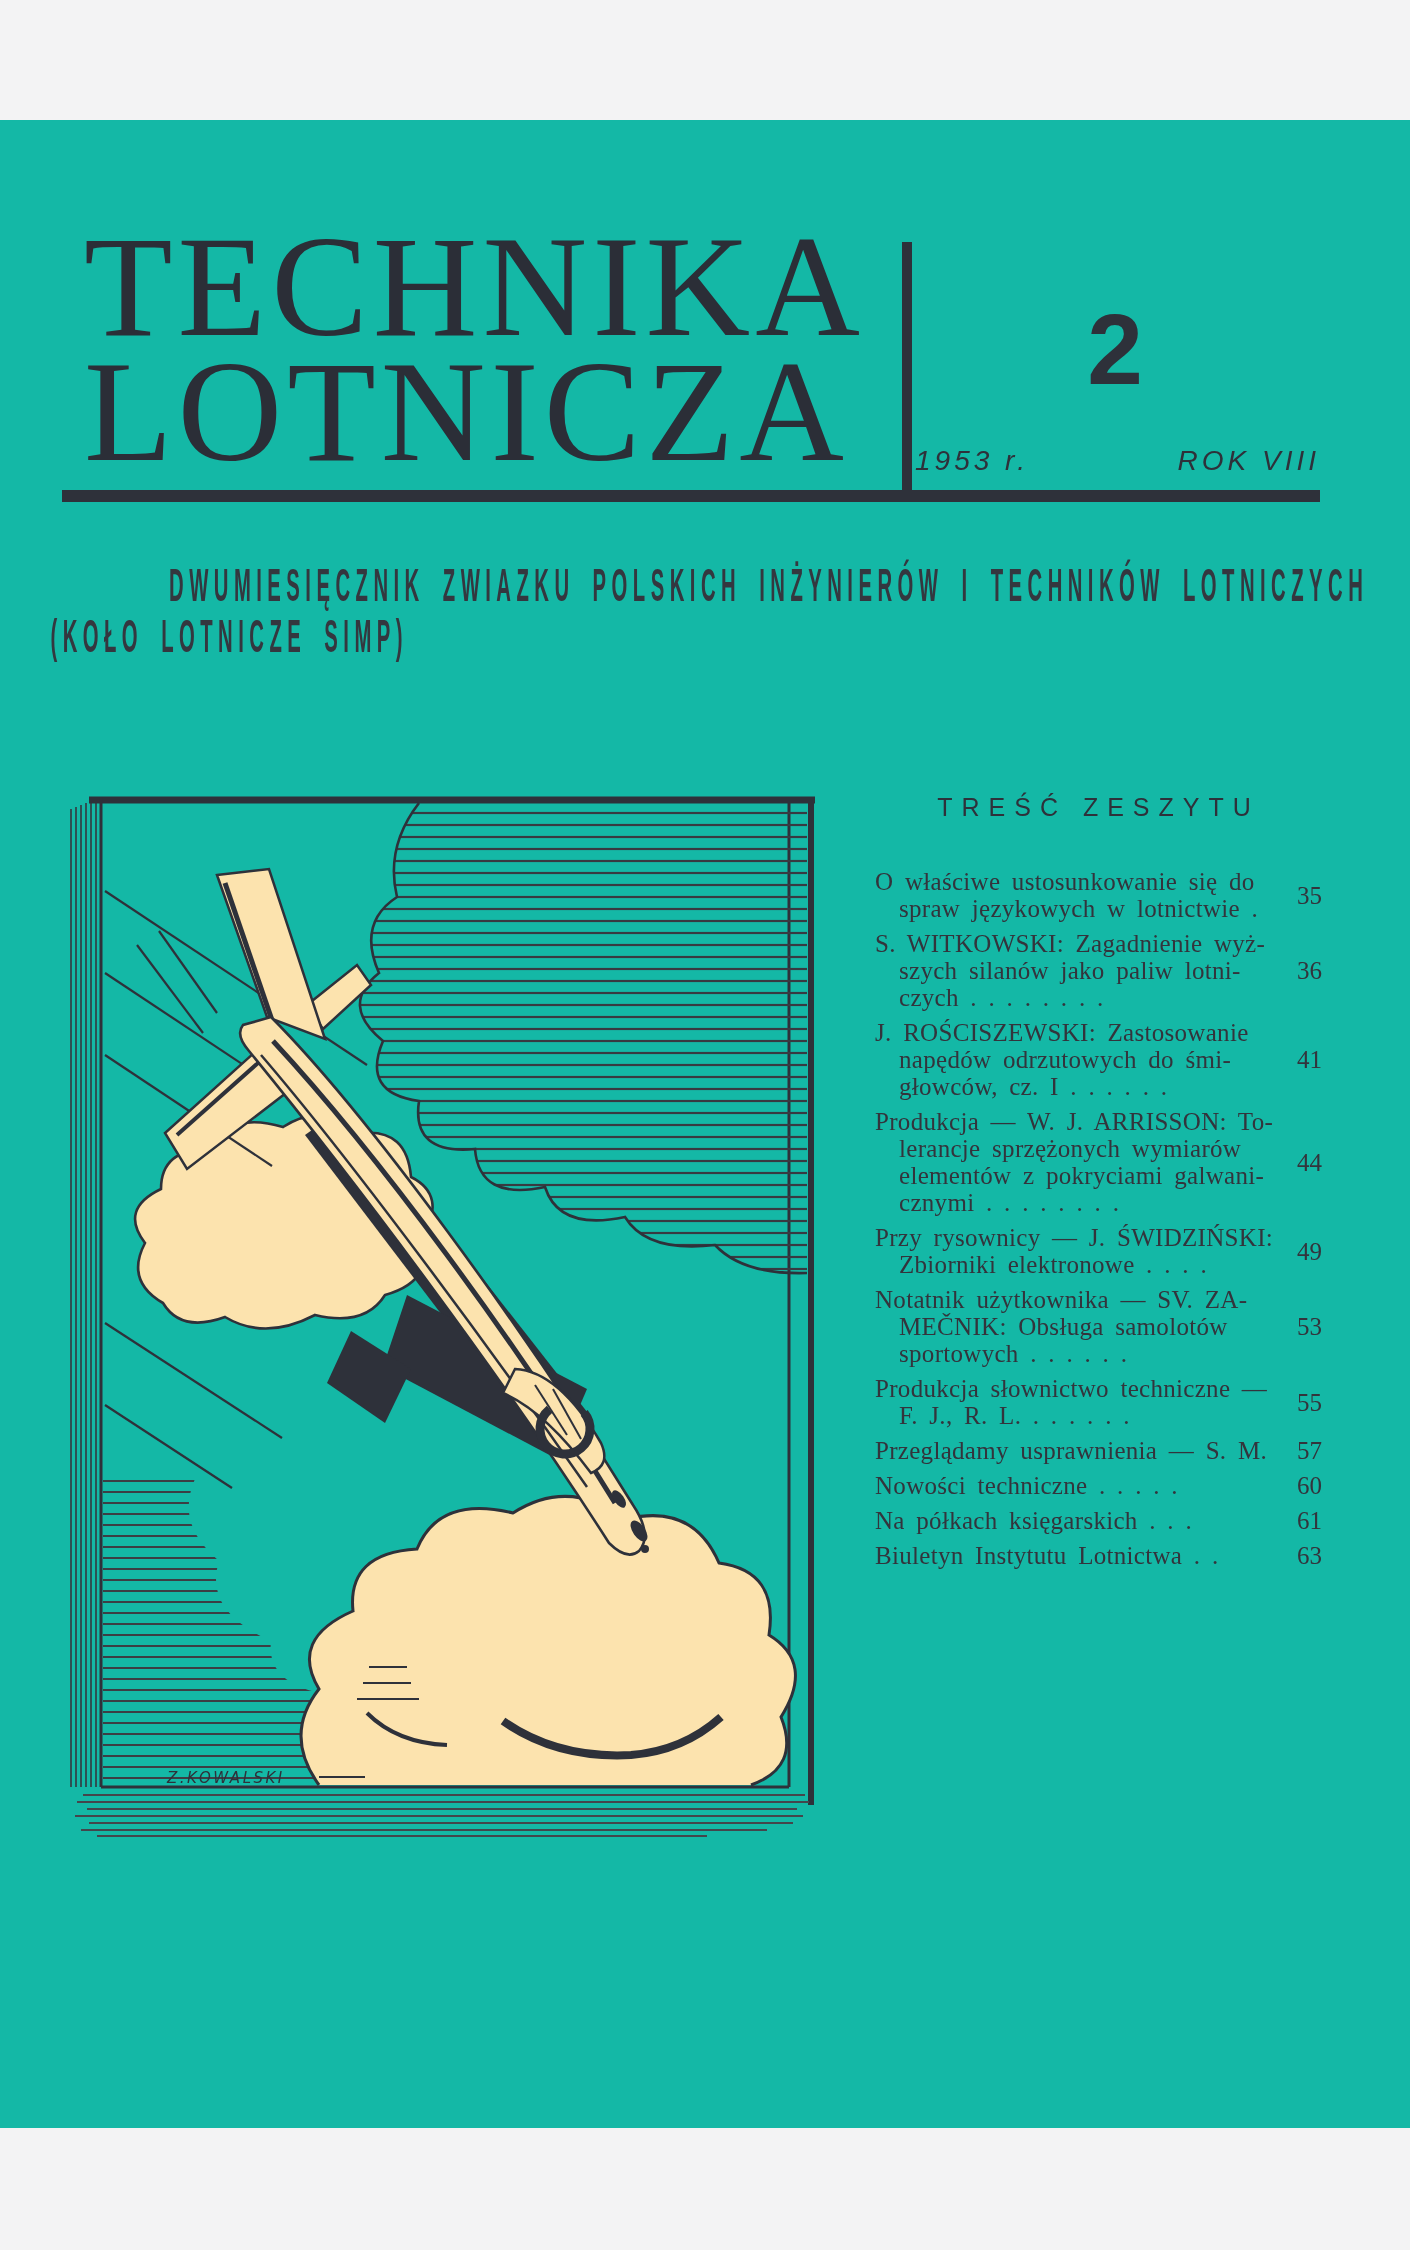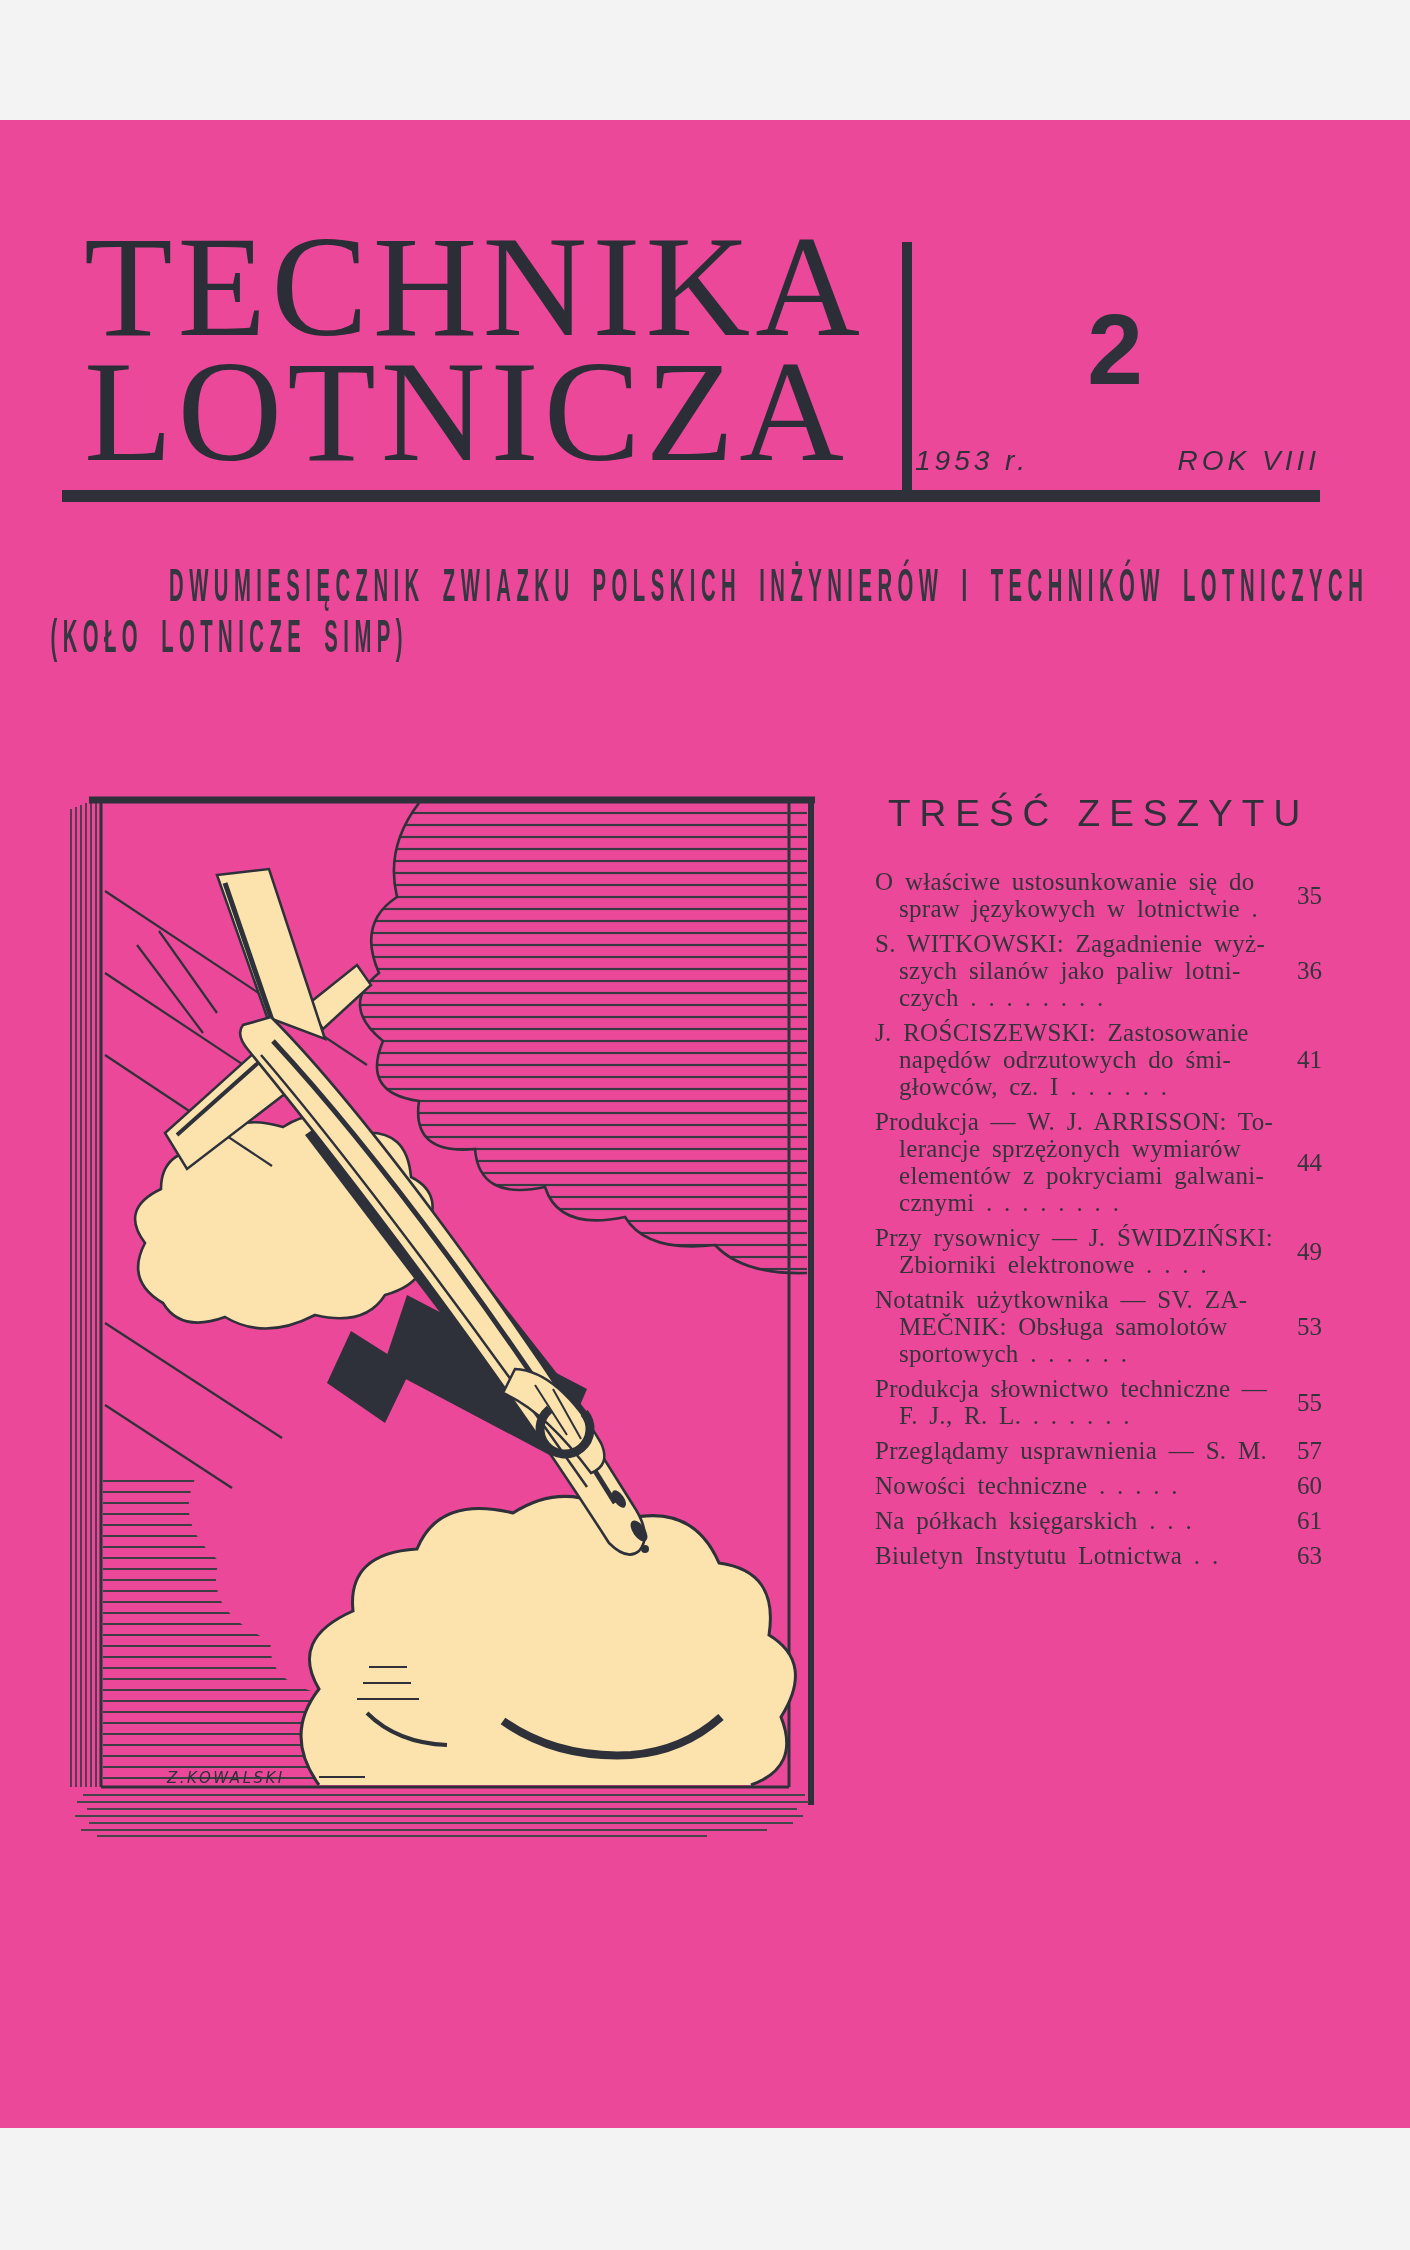--- a/index.html
+++ b/index.html
@@ -1,18 +1,18 @@
 <!DOCTYPE html>
 <html><head>
 <meta charset="utf-8">
 <style>
   html,body{margin:0;padding:0;}
   body{width:1410px;height:2250px;background:#f3f3f4;font-family:"Liberation Sans",sans-serif;}
   .stage{position:relative;width:1410px;height:2250px;background:#f3f3f4;overflow:hidden;}
-  .paper{position:absolute;left:0;top:120px;width:1410px;height:2008px;background:#ec4899;}
+  .paper{position:absolute;left:0;top:120px;width:1410px;height:2008px;background:#14b8a6;}
 
   
   .title-line{position:absolute;left:84px;font-family:"Liberation Serif",serif;
     font-size:145px;line-height:1;color:#2b2e37;letter-spacing:5px;font-weight:500;white-space:nowrap;}
   .t1{top:94px;}
   .t2{top:219px;}
   .mast-divider{position:absolute;left:902px;top:122px;width:10px;height:260px;background:#2e313a;}
   .mast-rule{position:absolute;left:62px;top:370px;width:1258px;height:12px;background:#2e313a;}
   .period{position:absolute;left:905px;top:129px;width:420px;text-align:center;
     font-size:36px;letter-spacing:2px;color:#2e313a;white-space:nowrap;}
@@ -30,21 +30,21 @@
   .sub2{top:490px;}
   .sub2 .inner{font-size:26px;letter-spacing:7px;word-spacing:9px;transform:scale(0.78,1.76);}
   .banner{top:1913px;}
   .banner .inner{font-size:38px;letter-spacing:8px;word-spacing:10px;transform:scale(0.82,1.75);}
 
   
   .illustration{position:absolute;left:67px;top:663px;width:755px;height:1060px;}
 
   
   .toc-heading{position:absolute;left:875px;top:673px;width:447px;margin:0;text-align:center;
-    font-size:37px;font-weight:400;letter-spacing:9px;color:#2e313a;white-space:nowrap;}
+    font-size:25px;font-weight:400;letter-spacing:9px;color:#2e313a;white-space:nowrap;}
   .toc-entries{position:absolute;left:875px;top:748px;width:447px;
     font-family:"Liberation Serif",serif;font-size:25px;color:#33343c;}
   .toc-entry{display:flex;align-items:center;margin-bottom:8px;}
   .toc-text{flex:1;line-height:27px;word-spacing:5px;letter-spacing:0.3px;}
   .tl{display:block;white-space:nowrap;}
   .cont{padding-left:24px;}
   .toc-page{width:46px;text-align:right;line-height:27px;}
 </style>
 </head>
 <body>

